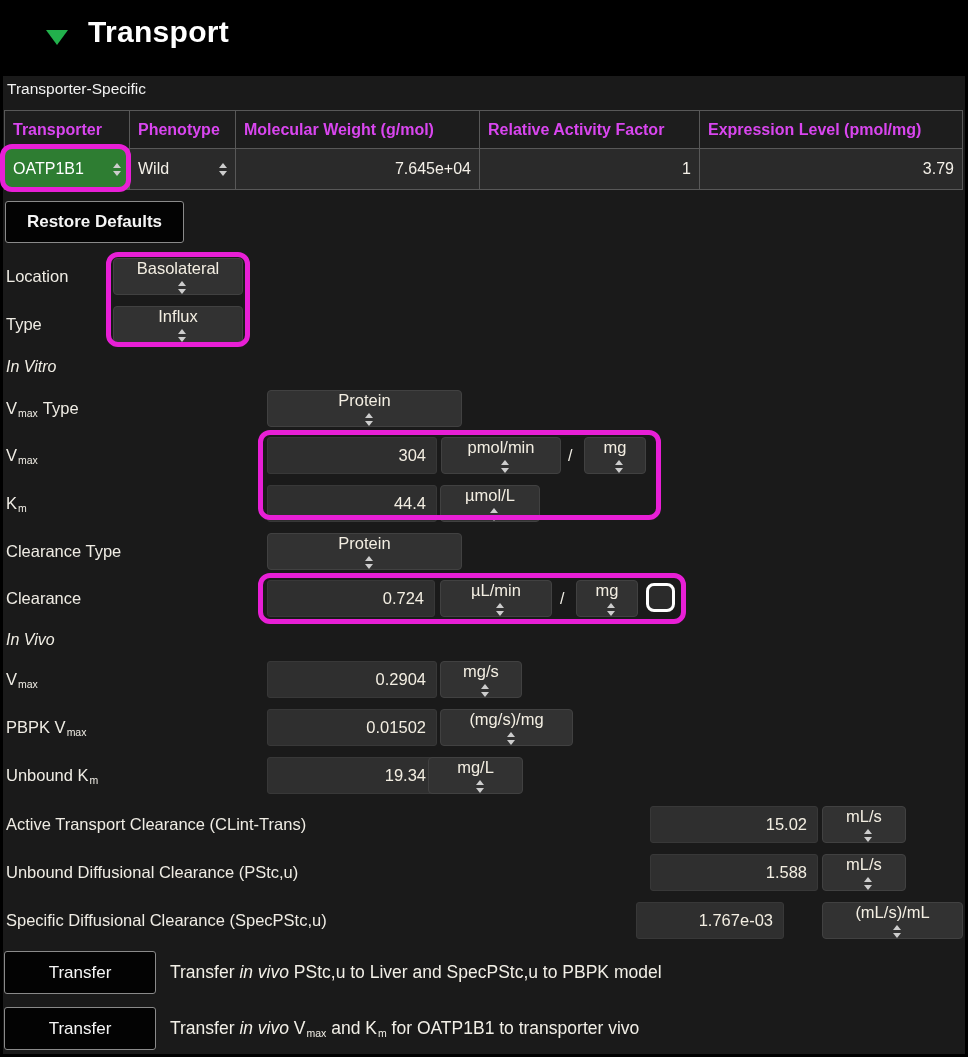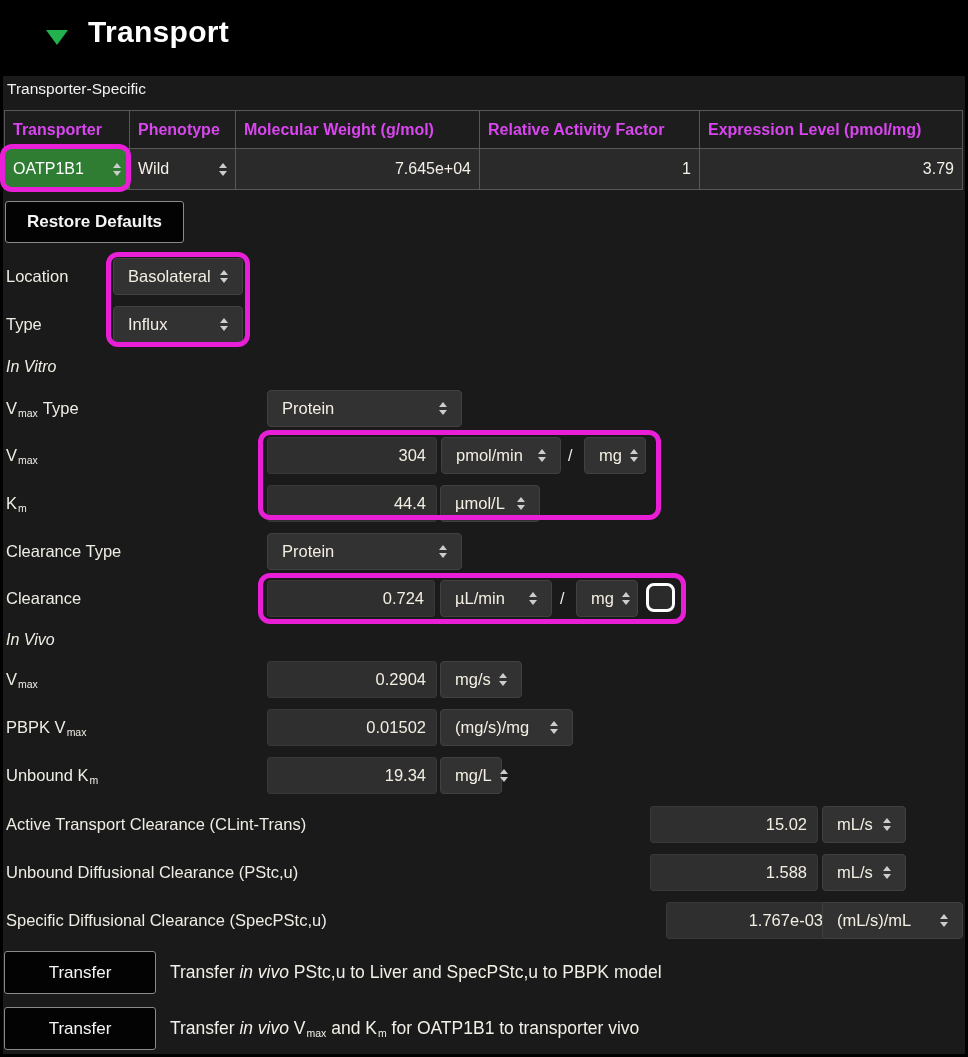--- a/index.html
+++ b/index.html
@@ -31,21 +31,21 @@
   
   .row{position:absolute;left:0;width:968px;height:37px;z-index:3;}
   .lbl{position:absolute;left:6px;top:0;height:37px;display:flex;align-items:center;
        font-size:16.5px;color:#efece4;white-space:nowrap;}
   .lbl .rest{margin-left:5px;}
   sub{font-size:10.5px;line-height:0;position:relative;top:4px;margin-left:1px;}
   .heading{position:absolute;left:6px;z-index:3;font-style:italic;font-size:16px;color:#f0ede4;}
 
   .ctl{position:absolute;top:0;height:37px;display:flex;align-items:center;font-size:16.5px;color:#f3eee2;}
   .inp{justify-content:flex-end;padding:0 10px;background:#2f2f2f;border-radius:3px;border:1px solid #383838;}
-  .dd{justify-content:space-between;padding:0 14px;background:#323232;border:1px solid #414141;border-radius:4px;}
+  .dd{justify-content:space-between;padding:0 14px;background:#323232;border:1px solid #414141;border-radius:4px;flex-direction:column;}
   .spin{display:flex;flex-direction:column;gap:3px;margin-left:8px;flex:none;}
   .tu{width:0;height:0;border-left:4.5px solid transparent;border-right:4.5px solid transparent;border-bottom:5.5px solid #cdcdcd;}
   .td{width:0;height:0;border-left:4.5px solid transparent;border-right:4.5px solid transparent;border-top:5.5px solid #cdcdcd;}
   .slash{position:absolute;top:0;height:37px;display:flex;align-items:center;font-size:16px;color:#efece4;}
   .cb{position:absolute;left:646px;top:3px;width:29px;height:29px;border:3.5px solid #fff;
       border-radius:8px;background:#2b2b2b;}
 
   
   .btn{position:absolute;background:#030303;border:1px solid #8a8a8a;border-radius:3px;
        display:flex;align-items:center;justify-content:center;color:#f5f5f5;z-index:3;cursor:pointer;}
@@ -242,21 +242,21 @@
         </span>
     </div>
   </div>
 
   <div class="row" style="top:757px">
     <span class="lbl">
       <span>Unbound K</span>
         <sub>m</sub>
     </span>
     <div class="ctl inp" style="left:267px;width:170px">19.34</div>
-    <div class="ctl dd" style="left:440px;width:62px">
+    <div class="ctl dd" style="left:428px;width:95px">
       <span>mg/L</span>
       <span class="spin">
           <i class="tu"></i>
           <i class="td"></i>
         </span>
     </div>
   </div>
 
   <div class="row" style="top:806px">
     <span class="lbl">Active Transport Clearance (CLint-Trans)</span>
@@ -277,21 +277,21 @@
       <span>mL/s</span>
       <span class="spin">
           <i class="tu"></i>
           <i class="td"></i>
         </span>
     </div>
   </div>
 
   <div class="row" style="top:902px">
     <span class="lbl">Specific Diffusional Clearance (SpecPStc,u)</span>
-    <div class="ctl inp" style="left:666px;width:168px">1.767e-03</div>
+    <div class="ctl inp" style="left:636px;width:148px">1.767e-03</div>
     <div class="ctl dd" style="left:822px;width:141px">
       <span>(mL/s)/mL</span>
       <span class="spin">
           <i class="tu"></i>
           <i class="td"></i>
         </span>
     </div>
   </div>
 
   <div class="trow" style="top:951px">

